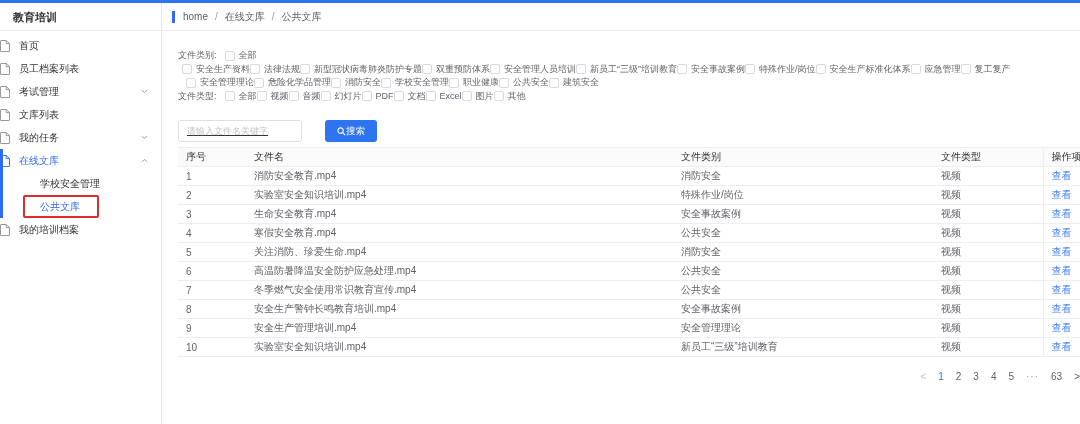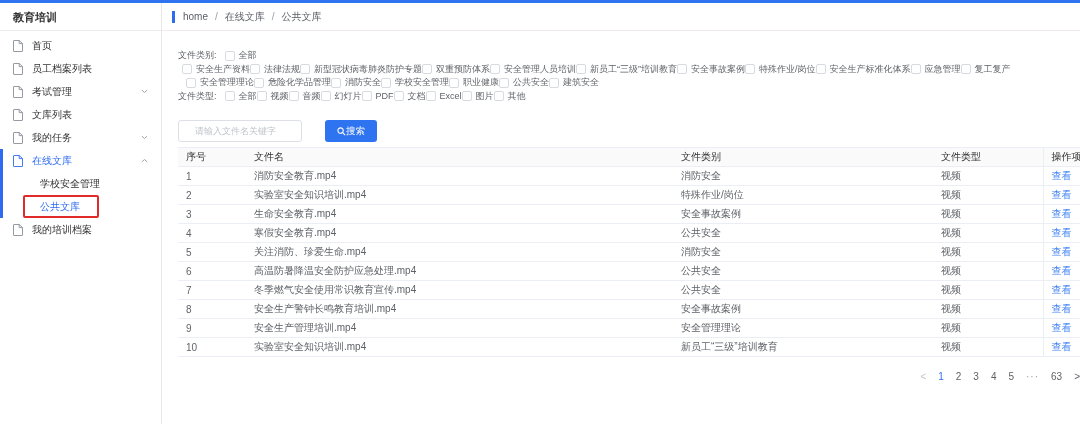--- a/index.html
+++ b/index.html
@@ -9,21 +9,21 @@
 
   
   .topbar { position:absolute; top:0; left:0; width:1080px; height:3px; background:#2e74f0; z-index:30; }
 
   
   .sidebar { position:absolute; left:0; top:0; bottom:0; width:162px; background:#fff;
     border-right:1px solid #e7e7e7; padding-top:3px; z-index:5; }
   .side-title { height:28px; line-height:28px; padding-left:13px; font-size:11px; font-weight:bold;
     color:#333; border-bottom:1px solid #ededed; }
   .menu { font-size:10px; color:#333; padding-top:3px; }
-  .menu-item { height:23px; display:flex; align-items:center; padding-left:13px; position:relative; cursor:pointer;text-align:center; }
+  .menu-item { height:23px; display:flex; align-items:center; position:relative; cursor:pointer;text-align:center; }
   .menu-item.active { color:#2e6bf0; }
   .mi-icon { display:inline-flex; width:11px; margin-right:8px; color:#8a8f99; flex:none; }
   .menu-item.active .mi-icon { color:#2e6bf0; }
   .mi-chev { position:absolute; right:13px; top:9px; color:#9aa0a8; display:inline-flex; }
   .menu-group { position:relative; }
   .menu-group::before { content:""; position:absolute; left:0; top:0; bottom:0; width:3px; background:#2e6bf0; }
   .submenu-item { height:23px; line-height:23px; padding-left:40px; position:relative; cursor:pointer; color:#333; }
   .submenu-item.active { color:#2e6bf0; }
   .annotation { position:absolute; left:23px; top:0; width:76px; height:23px;
     border:2px solid #e12a2a; border-radius:2px; pointer-events:none; }
@@ -44,22 +44,22 @@
     font-size:9px; color:#5f6368; }
   .filter-label { margin-right:8px; color:#5f6368; flex:none; }
   .cb-item { display:inline-flex; align-items:center; margin-right:0; cursor:pointer; flex:none;text-align:right; }
   .cb { width:10px; height:10px; border:1px solid #d7dae1; border-radius:2px; background:#fff;
     margin-right:4px; flex:none; }
   .indent1 { padding-left:4px; } .indent2 { padding-left:8px; }
 
   
   .search-row { margin-top:17px; display:flex; align-items:center; }
   .search-input { width:124px; height:22px; border:1px solid #dcdfe6; border-radius:3px;
-    padding:0 16px; font-size:9px; color:#333; outline:none;
-    font-family:"Liberation Sans","DejaVu Sans",sans-serif; }
+    padding:0 8px; font-size:9px; color:#333; outline:none;
+    font-family:"Liberation Sans","DejaVu Sans",sans-serif;text-decoration:underline; }
   .search-input::placeholder { color:#c0c4cc; }
   .search-btn { margin-left:23px; height:22px; padding:0 12px; background:#2e74f0; color:#fff;
     border:none; border-radius:3px; font-size:9.5px; display:inline-flex; align-items:center;
     gap:0; cursor:pointer; font-family:"Liberation Sans","DejaVu Sans",sans-serif; }
 
   
   table { margin-top:5px; border-collapse:collapse; table-layout:fixed; width:955px; font-size:10px; }
   th, td { height:19px; padding:0 4px 0 8px; text-align:left; white-space:nowrap; overflow:hidden;
     border-bottom:1px solid #ebeef5; font-weight:normal; color:#5f6368; }
   thead th { background:#fafafa; border-top:1px solid #ebeef5; color:#333; }

